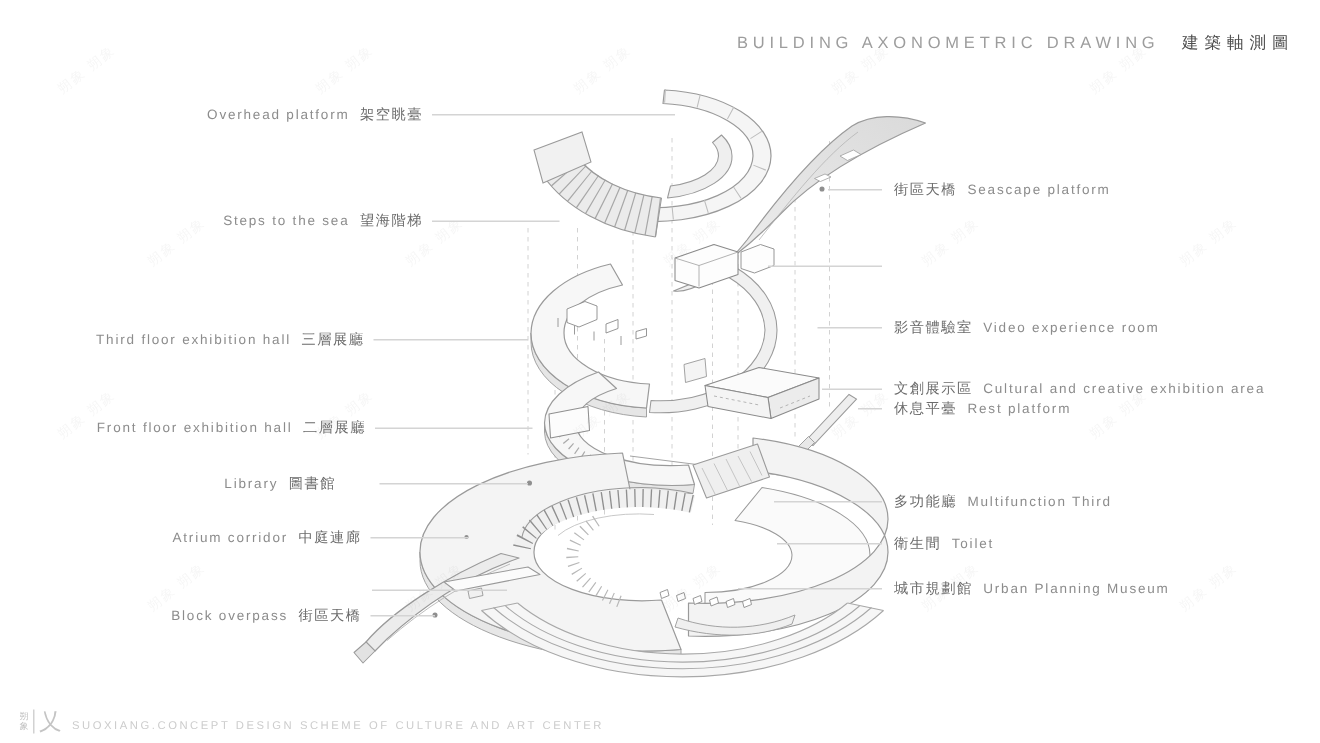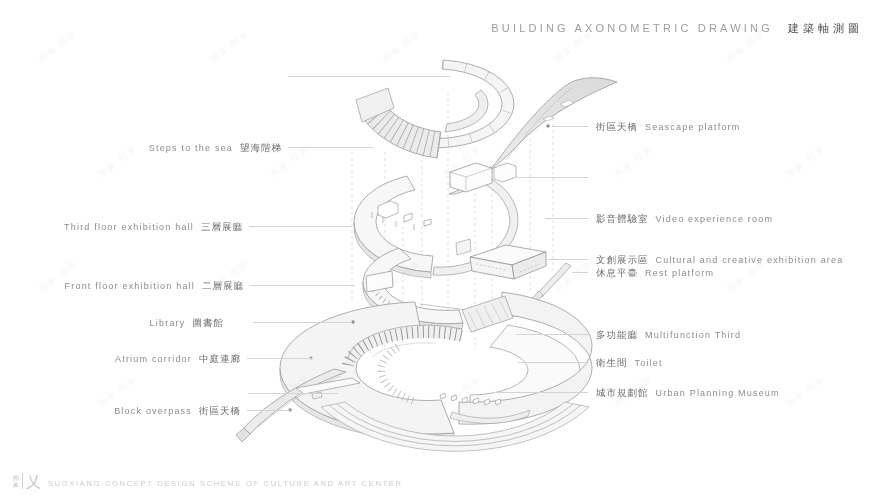--- a/index.html
+++ b/index.html
@@ -140,20 +140,21 @@
       <circle cx="290" cy="410" r="1.7"></circle>
       <circle cx="311" cy="358" r="1.4"></circle>
     </g>
   </svg>
 
   <div class="title">
     <span class="t-en">BUILDING AXONOMETRIC DRAWING</span>
     <span class="t-zh">建築軸測圖</span>
   </div>
 
+  <div class="lbl l" style="right:598px;top:70px"><span class="en">Overhead platform</span><span class="zh">架空眺臺</span></div>
   <div class="leader" style="left:288px;top:76px;width:162px"></div>
 
   <div class="lbl l" style="right:598px;top:141px"><span class="en">Steps to the sea</span><span class="zh">望海階梯</span></div>
   <div class="leader" style="left:288px;top:147px;width:85px"></div>
 
   <div class="lbl l" style="right:637px;top:220px"><span class="en">Third floor exhibition hall</span><span class="zh">三層展廳</span></div>
   <div class="leader" style="left:249px;top:226px;width:103px"></div>
 
   <div class="lbl l" style="right:636px;top:279px"><span class="en">Front floor exhibition hall</span><span class="zh">二層展廳</span></div>
   <div class="leader" style="left:250px;top:285px;width:105px"></div>

